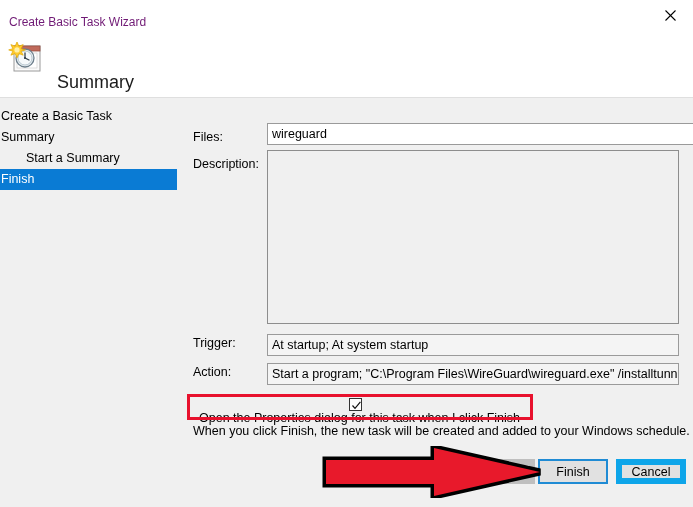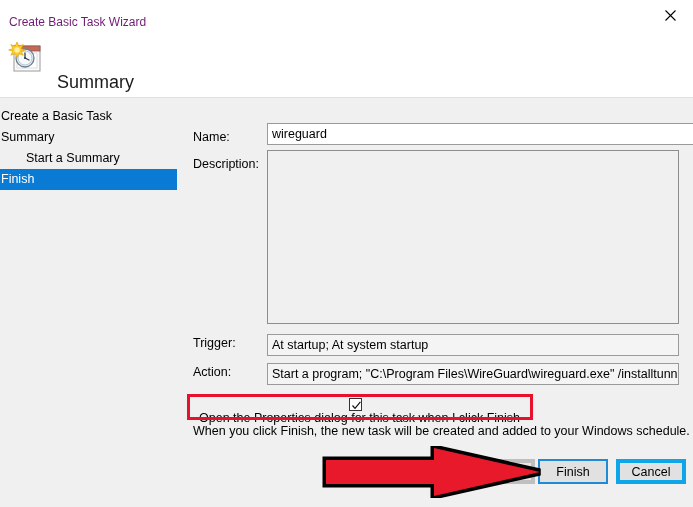--- a/index.html
+++ b/index.html
@@ -177,21 +177,21 @@
 
   
   .btn {
     position: absolute;
     box-sizing: border-box;
     height: 25px;
     font-family: "Liberation Sans", sans-serif;
     font-size: 12.5px;
     color: #000000;
     background: #e1e1e1;
-    border: 4px solid #0ea5e9;
+    border: 6px solid #0ea5e9;
     display: flex;
     align-items: center;
     justify-content: center;
     white-space: nowrap;
   }
   .btn.disabled {
     color: #838383;
     background: #e6e6e6;
     border-color: #bfbfbf;
   }
@@ -249,21 +249,21 @@
     <div class="header-title">Summary</div>
   </div>
 
   <div class="nav">
     <div class="nav-item">Create a Basic Task</div>
     <div class="nav-item">Summary</div>
     <div class="nav-item sub">Start a Summary</div>
     <div class="nav-item selected">Finish</div>
   </div>
 
-  <div class="field-label" id="name-label">Name:</div>
+  <div class="field-label" id="name-label">Files:</div>
   <div class="textbox" id="name-field">wireguard</div>
 
   <div class="field-label" id="desc-label">Description:</div>
   <div class="textbox multiline" id="desc-field"></div>
 
   <div class="field-label" id="trigger-label">Trigger:</div>
   <div class="textbox readonly" id="trigger-field">At startup; At system startup</div>
 
   <div class="field-label" id="action-label">Action:</div>
   <div class="textbox readonly" id="action-field">Start a program; "C:\Program Files\WireGuard\wireguard.exe" /installtunnels</div>

